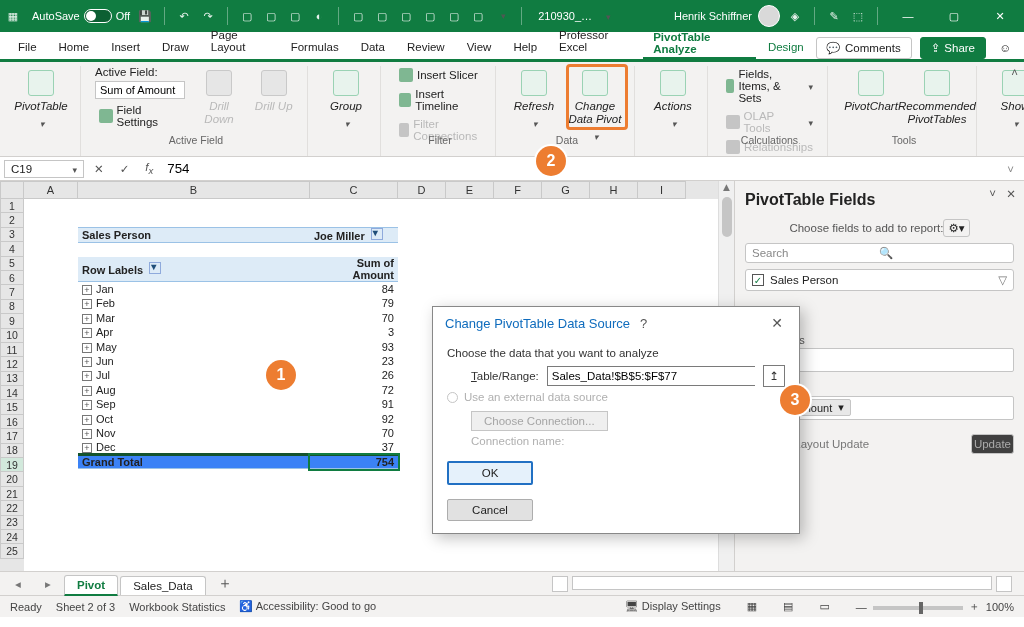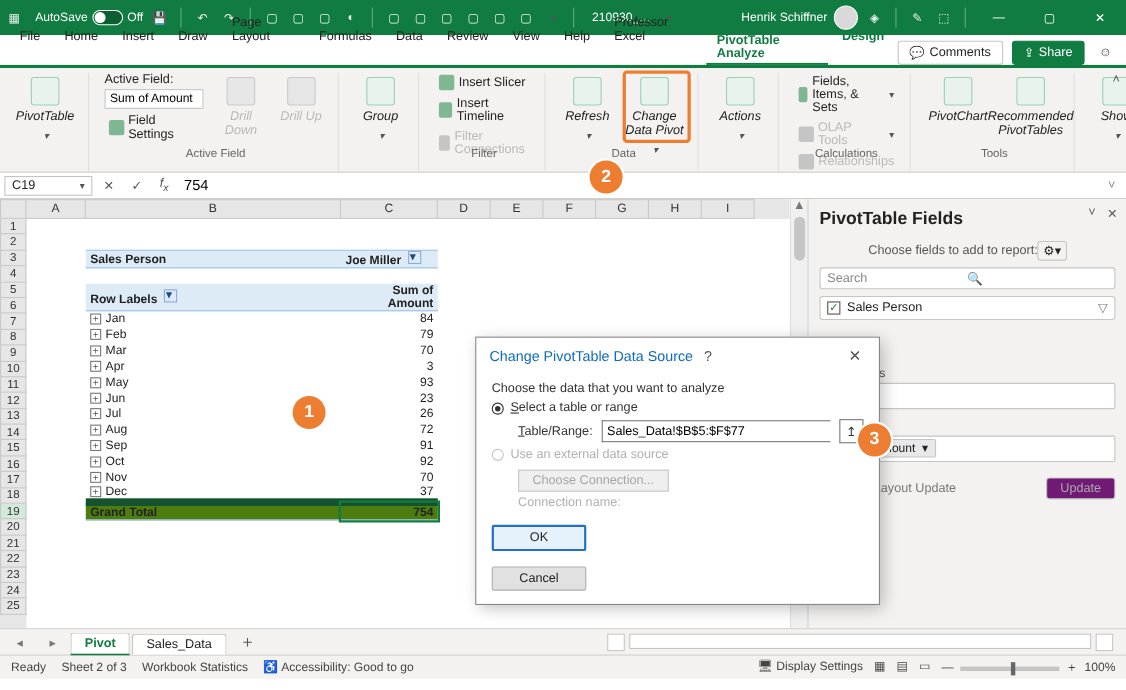--- a/index.html
+++ b/index.html
@@ -51,31 +51,31 @@
 
   
   .tabs {
     height:30px; border-bottom:3px solid #107c41;
     display:flex; align-items:flex-end;
     padding:0 8px 0 8px;
     gap:2px;
     background:#fff;
   }
   .tabs .tab {
-    padding:6px 10px 20px 10px;
+    padding:6px 10px 6px 10px;
     border-radius:4px 4px 0 0;
     color:#222;
     cursor:pointer;
   }
   .tabs .tab.active {
     color:#107c41;font-weight:600;
     border-bottom:2px solid #107c41;
     padding-bottom:2px;
   }
-  .tabs .active-ctx { color:#107c41;font-weight:700;text-align:right;}
+  .tabs .active-ctx { color:#107c41;font-weight:400;text-align:right;}
   .tabs .right { margin-left:auto; display:flex; align-items:center; gap:8px; }
   .tabs .btn {
     border:1px solid #c5c5c5; border-radius:3px;
     padding:3px 10px; background:#fff;
     display:flex; align-items:center; gap:4px;
   }
   .tabs .btn.share { background:#107c41;color:#fff;border-color:#107c41;}
   .tabs .smiley { width:22px;text-align:center;}
 
   
@@ -195,21 +195,21 @@
   .pivot .title{
     color:#c00040;font-weight:700;font-size:14px;
     border-bottom:3px solid #c00040;
     padding:2px 0 1px 0;
   }
   .pivot .spacer{height:14px;}
   .pivot table{border-collapse:collapse;width:100%;}
   .pivot td{font-size:11px;padding:0 4px;height:14.4px;}
   .pivot .hdr td{background:#ddebf7;border-bottom:1px solid #9bc2e6;border-top:1px solid #9bc2e6;font-weight:600;}
   .pivot .rowlabels td{background:#ddebf7;border-bottom:1px solid #9bc2e6;font-weight:600;}
-  .pivot .grand td{background:#4d7c0f;border-top:7px solid #14532d;border-bottom:1px solid #9bc2e6;font-weight:600;}
+  .pivot .grand td{background:#3b82f6;border-top:3px solid #14532d;border-bottom:1px solid #9bc2e6;font-weight:600;}
   .pivot .drop{
     width:12px;height:12px;border:1px solid #8faadc;display:inline-block;
     margin-left:6px;position:relative;
   }
   .pivot .drop::after{content:"▾";position:absolute;top:-2px;left:1px;font-size:10px;color:#1f4e79;}
   .pivot .expand{display:inline-block;width:10px;height:10px;border:1px solid #777;margin-right:4px;font-size:9px;line-height:8px;text-align:center;color:#555;}
   .pivot .num{text-align:right;}
 
   
   .vscroll {
@@ -245,22 +245,22 @@
   .pane .boxes .zone .well{
     background:#fff;border:1px solid #c5c5c5;border-radius:2px;
     min-height:24px;padding:2px 4px;margin-top:2px;
   }
   .pane .boxes .zone .pill{
     background:#e8e8e8;border:1px solid #c5c5c5;border-radius:2px;
     padding:1px 6px;display:inline-flex;align-items:center;gap:6px;font-size:11px;
   }
   .pane .footer{display:flex;align-items:center;gap:6px;margin-top:8px;color:#777;}
   .pane .footer .updbtn{
-    margin-left:auto;background:#701a75;color:#aaa;border:1px solid #c5c5c5;border-radius:3px;
-    padding:3px 12px;
+    margin-left:auto;background:#404040;color:#aaa;border:1px solid #c5c5c5;border-radius:3px;
+    padding:3px 2px;
   }
   .pane .closex{position:absolute;top:6px;right:8px;color:#555;cursor:pointer;}
   .pane .chev{position:absolute;top:6px;right:28px;color:#555;cursor:pointer;}
 
   
   .dialog {
     position:absolute;
     top:306px;left:432px;
     width:368px;
     background:#fff;
@@ -321,21 +321,21 @@
   .sheettabs .stab.active{border-bottom:2px solid #107c41;color:#107c41;font-weight:600;}
   .sheettabs .add{padding:0 10px;color:#555;font-size:15px;cursor:pointer;}
   .sheettabs .hscroll{flex:1;display:flex;justify-content:flex-end;gap:4px;padding-right:8px;}
   .sheettabs .scrbtn{width:16px;height:16px;border:1px solid #c5c5c5;background:#fff;}
   .sheettabs .scrtrack{width:420px;height:14px;border:1px solid #c5c5c5;background:#fff;}
 
   .status{
     height:22px;background:#f3f2f1;border-top:1px solid #d2d0ce;
     display:flex;align-items:center;gap:14px;padding:0 10px;font-size:11px;color:#444;
   }
-  .status .right{margin-left:auto;display:flex;gap:10px;}
+  .status .right{margin-left:auto;display:flex;align-items:center;gap:26px;}
   .status .zoom{display:flex;align-items:center;gap:6px;}
   .status .slider{width:90px;height:4px;background:#c5c5c5;position:relative;top:1px;}
   .status .slider::after{content:"";position:absolute;left:46px;top:-4px;width:4px;height:12px;background:#666;}
 
   
   .w24{width:24px;}
   .wa{width:54px;}
   .wb{width:232px;}
   .wc{width:88px;}
   .wn{width:48px;}
@@ -757,24 +757,20 @@
 <div class="callout" style="top:360px;left:266px;">1</div>
 
 <div class="dialog">
   <div class="dtitle">
     <span>Change PivotTable Data Source</span>
     <span class="dq">?</span>
     <span class="dx">✕</span>
   </div>
   <div class="dbody">
     <div class="instr">Choose the data that you want to analyze</div>
-    <div class="radio">
-      <span class="rdot checked"></span>
-      <span><u>S</u><span>elect a table or range</span></span>
-    </div>
     <div class="trow">
       <span><u>T</u><span>able/Range:</span></span>
       <input class="tin" value="Sales_Data!$B$5:$F$77" style="">
       <span class="tpick">↥</span>
     </div>
     <div class="radio disabled">
       <span class="rdot"></span>
       <span><span>U</span><span>se an external data source</span></span>
     </div>
     <div class="conn-btn">Choose Connection...</div>

